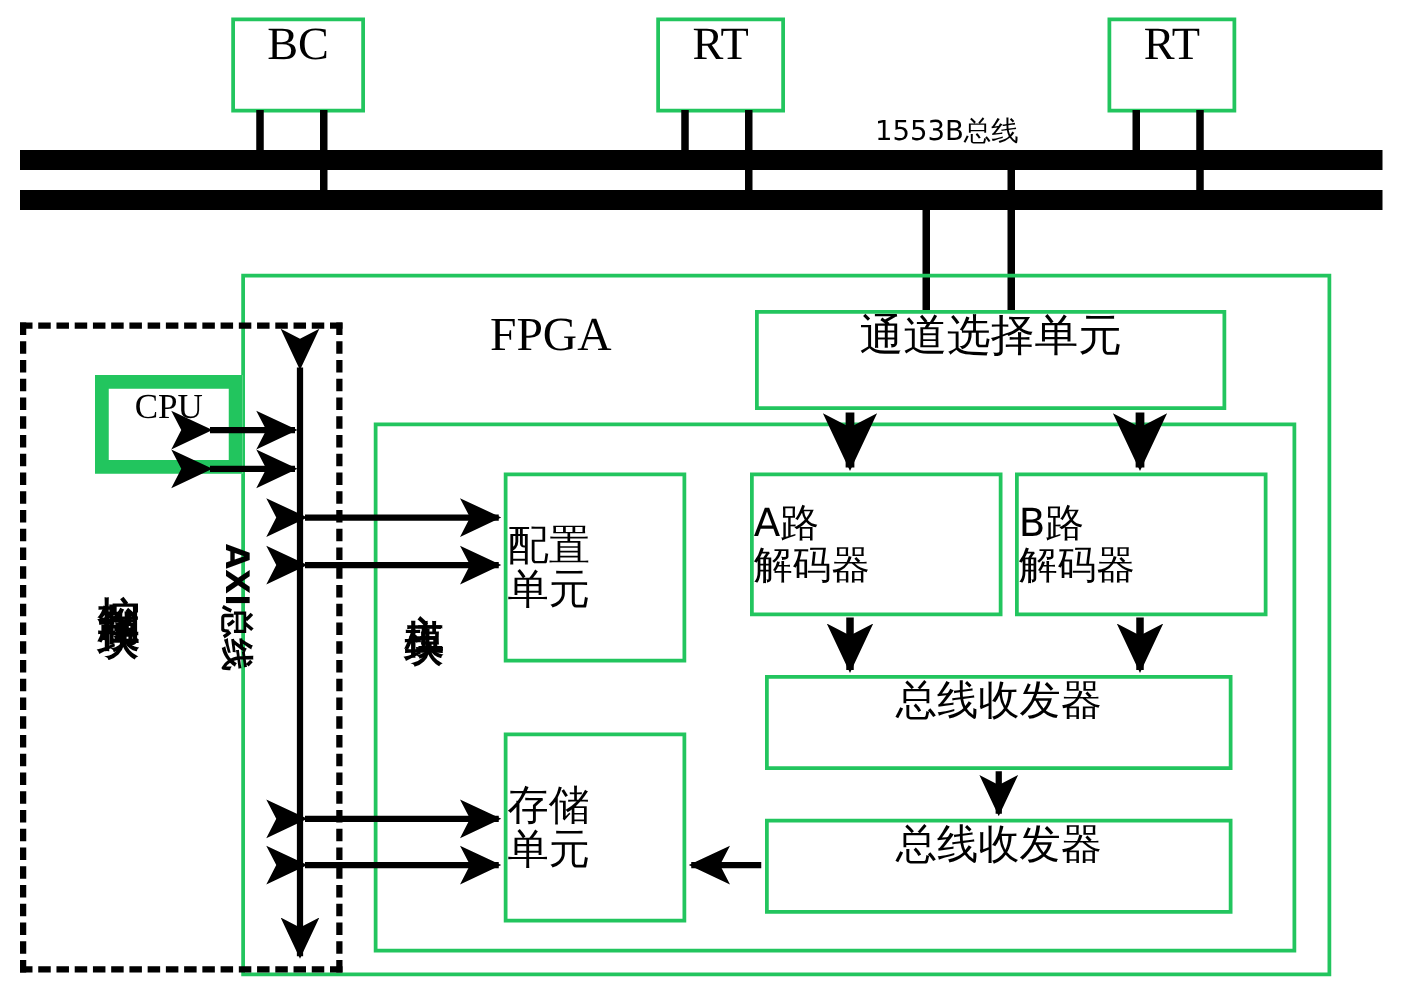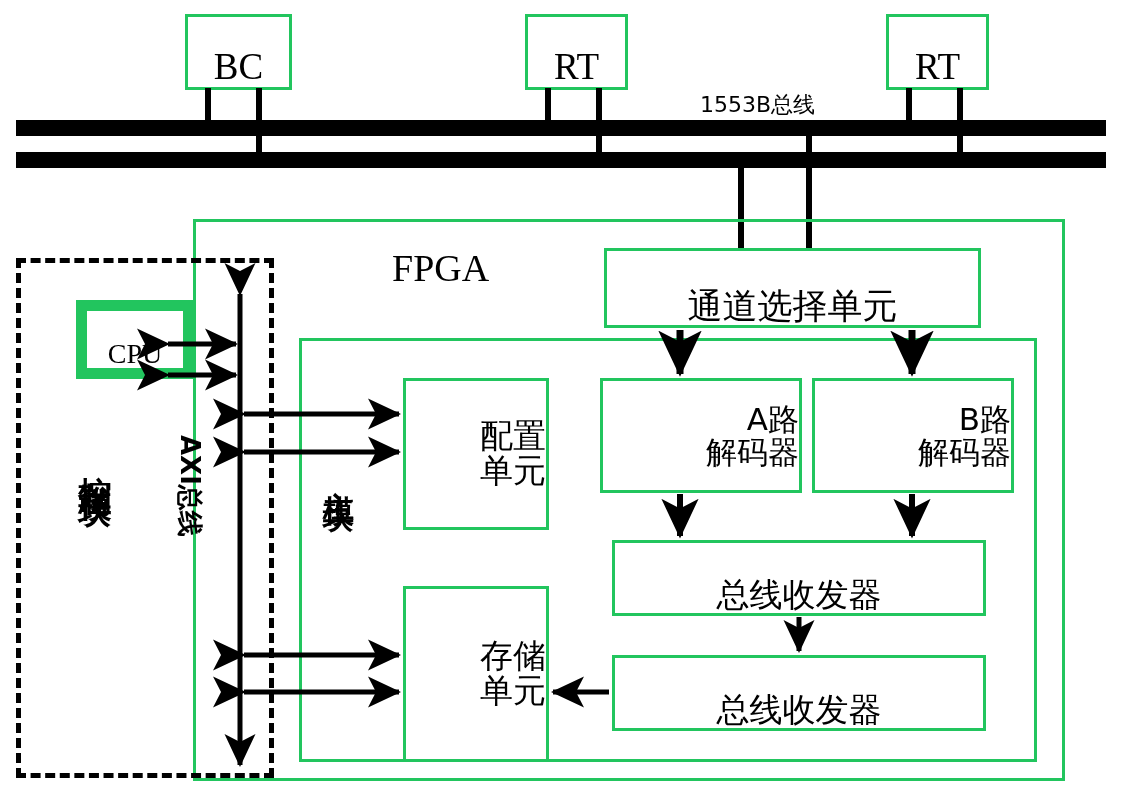--- a/index.html
+++ b/index.html
@@ -5,21 +5,21 @@
   html,body{margin:0;padding:0;background:#fff;}
   #stage{
     position:relative;
     width:1121px;height:795px;
     background:#ffffff;
     font-family:"Liberation Serif", serif;
     overflow:hidden;
   }
   
   .box{position:absolute;box-sizing:border-box;border:3px solid #22c55e;background:#fff;
-       display:flex;align-items:flex-end;justify-content:center;text-align:center;line-height:1.05;}
+       display:flex;align-items:flex-start;justify-content:center;text-align:center;line-height:1.05;}
   .box.thin{border-width:3px;}
   .box.thick{border-width:11px;}
   .box.outline-only{background:transparent;}
   .dashed{position:absolute;box-sizing:border-box;border:5px dashed #000;background:transparent;}
   .line{position:absolute;background:#000;}
   .busbar{position:absolute;background:#000;}
   .txt{position:absolute;color:#000;white-space:pre;}
   .vert{writing-mode:vertical-rl;text-orientation:upright;}
   svg.ov{position:absolute;left:0;top:0;width:1121px;height:795px;overflow:visible;pointer-events:none;}
   .lbl-xl{font-size:37px;}
@@ -97,21 +97,21 @@
 
   <div class="box thin" style="left:612px;top:655px;width:374px;height:76px;">
     <span class="cjk" style="font-size:33px;">总线收发器</span>
   </div>
 
   <div class="box thin" style="left:403px;top:378px;width:146px;height:152px;flex-direction:column;">
     <span class="cjk" style="font-size:33px;">配置</span>
     <span class="cjk" style="font-size:33px;">单元</span>
   </div>
 
-  <div class="box thin" style="left:403px;top:586px;width:146px;height:176px;flex-direction:column;">
+  <div class="box thin" style="left:403px;top:586px;width:146px;height:152px;flex-direction:column;">
     <span class="cjk" style="font-size:33px;">存储</span>
     <span class="cjk" style="font-size:33px;">单元</span>
   </div>
 
   <svg class="ov" viewBox="0 0 1121 795">
     <defs>
       <marker id="ah" markerWidth="7" markerHeight="7" refX="6.2" refY="3.5" orient="auto" markerUnits="strokeWidth">
         <path d="M0,0.4 L6.6,3.5 L0,6.6 L1.6,3.5 Z" fill="#000"></path>
       </marker>
     </defs>

